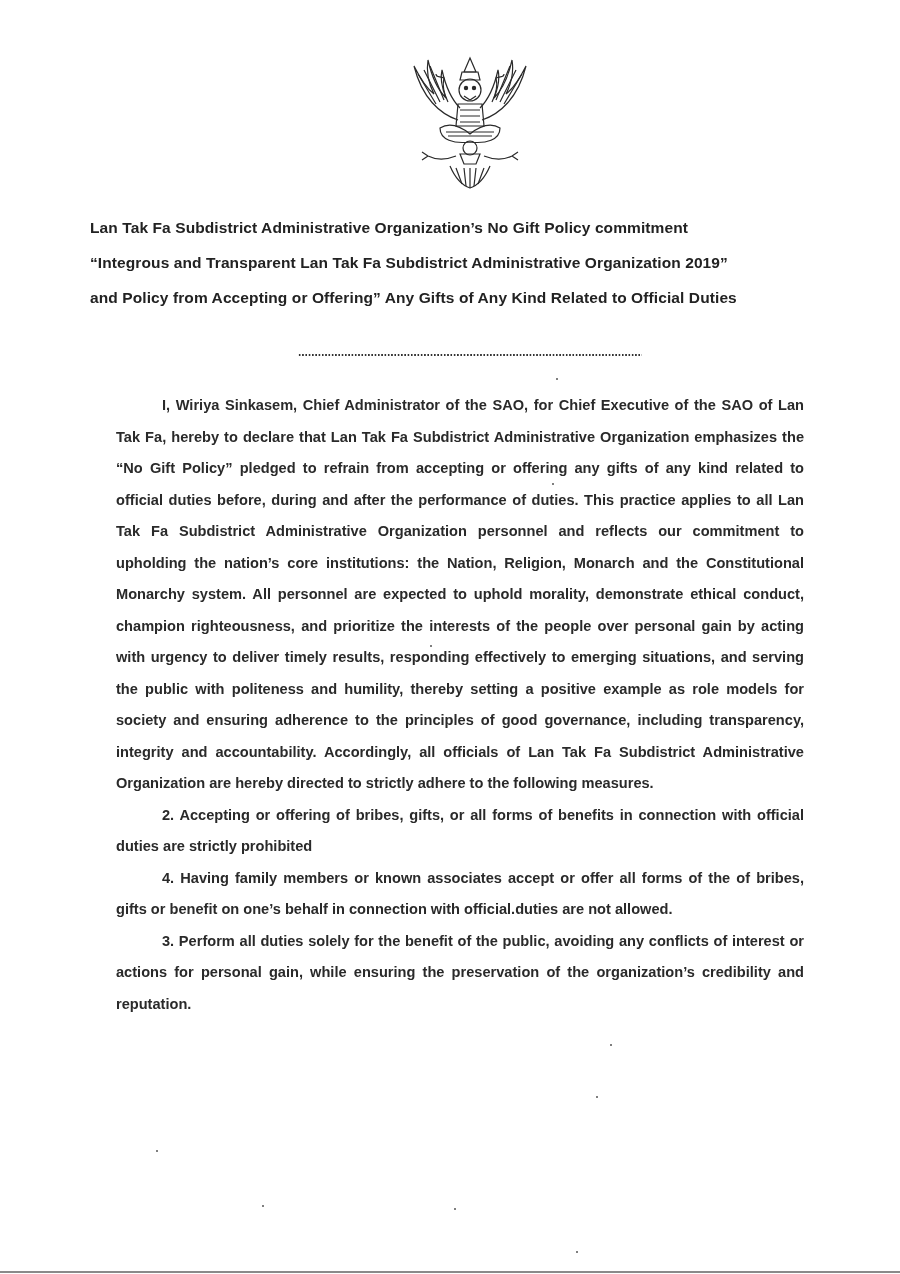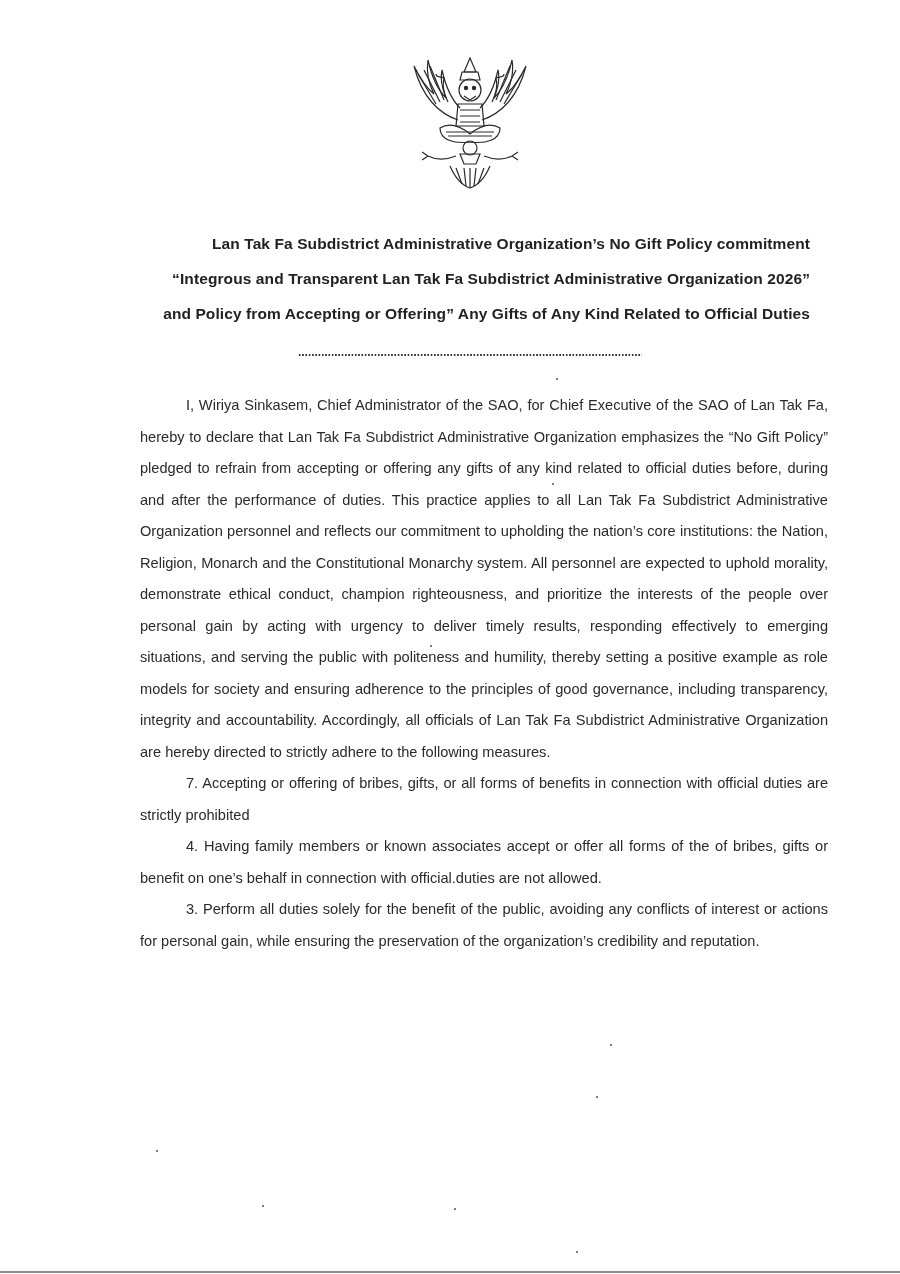--- a/index.html
+++ b/index.html
@@ -2,26 +2,26 @@
 <html><head>
   <meta charset="utf-8">
   <style>
     html, body { margin: 0; padding: 0; }
     body {
       width: 900px; height: 1274px; background: #ffffff; position: relative; overflow: hidden;
       font-family: "Liberation Sans", "DejaVu Sans", sans-serif; color: #1e1e1e;
     }
     .page { position: absolute; left: 0; top: 0; width: 900px; height: 1274px; }
     .emblem { position: absolute; left: 400px; top: 48px; width: 140px; height: 146px; }
-    .title-block { position: absolute; left: 90px; top: 226px; width: 720px; text-align: right; }
+    .title-block { position: absolute; left: 90px; top: 210px; width: 720px; text-align: left; }
     .title-line { font-size: 15.5px; font-weight: bold; line-height: 35px; color: #222; white-space: nowrap; letter-spacing: 0.1px; }
     .dots { position: absolute; left: 298px; top: 353px; width: 344px; height: 4px;
       background-image: radial-gradient(circle, #333 0.9px, transparent 1.2px);
       background-size: 3.3px 4px; background-repeat: repeat-x; }
-    .body-text { position: absolute; left: 140px; top: 390px; width: 688px; }
+    .body-text { position: absolute; left: 116px; top: 390px; width: 688px; font-weight: bold; }
     .para { font-size: 14.6px; line-height: 31.5px; text-align: justify; text-indent: 46px; margin: 0; color: #2a2a2a; }
     .item { font-size: 14.6px; line-height: 31.5px; text-align: justify; text-indent: 46px; margin: 0; color: #2a2a2a; }
     .speck { position: absolute; width: 2px; height: 2px; border-radius: 50%; background: #555; }
     .bottom-line { position: absolute; left: 0; top: 1271px; width: 900px; height: 2px; background: #8a8a8a; }
   </style>
 </head>
 <body>
 
 <div class="page">
 
@@ -57,29 +57,29 @@
         <path d="M84 108 C94 112 104 112 112 108 M112 108 L118 104 M112 108 L118 112"></path>
 
         <path d="M50 118 C56 132 64 138 70 140 C76 138 84 132 90 118"></path>
         <path d="M56 120 L62 136 M64 120 L66 138 M70 120 L70 140 M76 120 L74 138 M84 120 L78 136"></path>
       </g>
     </svg>
   </div>
 
   <div class="title-block">
     <div class="title-line">Lan Tak Fa Subdistrict Administrative Organization’s No Gift Policy commitment</div>
-    <div class="title-line">“Integrous and Transparent Lan Tak Fa Subdistrict Administrative Organization 2026”</div>
+    <div class="title-line">“Integrous and Transparent Lan Tak Fa Subdistrict Administrative Organization 2019”</div>
     <div class="title-line">and Policy from Accepting or Offering” Any Gifts of Any Kind Related to Official Duties</div>
   </div>
 
   <div class="dots"></div>
 
   <div class="body-text">
     <p class="para">I, Wiriya Sinkasem, Chief Administrator of the SAO, for Chief Executive of the SAO of Lan Tak Fa, hereby to declare that Lan Tak Fa Subdistrict Administrative Organization emphasizes the “No Gift Policy” pledged to refrain from accepting or offering any gifts of any kind related to official duties before, during and after the performance of duties. This practice applies to all Lan Tak Fa Subdistrict Administrative Organization personnel and reflects our commitment to upholding the nation’s core institutions: the Nation, Religion, Monarch and the Constitutional Monarchy system. All personnel are expected to uphold morality, demonstrate ethical conduct, champion righteousness, and prioritize the interests of the people over personal gain by acting with urgency to deliver timely results, responding effectively to emerging situations, and serving the public with politeness and humility, thereby setting a positive example as role models for society and ensuring adherence to the principles of good governance, including transparency, integrity and accountability. Accordingly, all officials of Lan Tak Fa Subdistrict Administrative Organization are hereby directed to strictly adhere to the following measures.</p>
-    <p class="item">7. Accepting or offering of bribes, gifts, or all forms of benefits in connection with official duties are strictly prohibited</p>
+    <p class="item">2. Accepting or offering of bribes, gifts, or all forms of benefits in connection with official duties are strictly prohibited</p>
     <p class="item">4. Having family members or known associates accept or offer all forms of the of bribes, gifts or benefit on one’s behalf in connection with official.duties are not allowed.</p>
     <p class="item">3. Perform all duties solely for the benefit of the public, avoiding any conflicts of interest or actions for personal gain, while ensuring the preservation of the organization’s credibility and reputation.</p>
   </div>
 
   <div class="speck" style="left:556px;top:378px;"></div>
   <div class="speck" style="left:552px;top:483px;"></div>
   <div class="speck" style="left:430px;top:645px;"></div>
   <div class="speck" style="left:610px;top:1044px;"></div>
   <div class="speck" style="left:596px;top:1096px;"></div>
   <div class="speck" style="left:156px;top:1150px;"></div>

